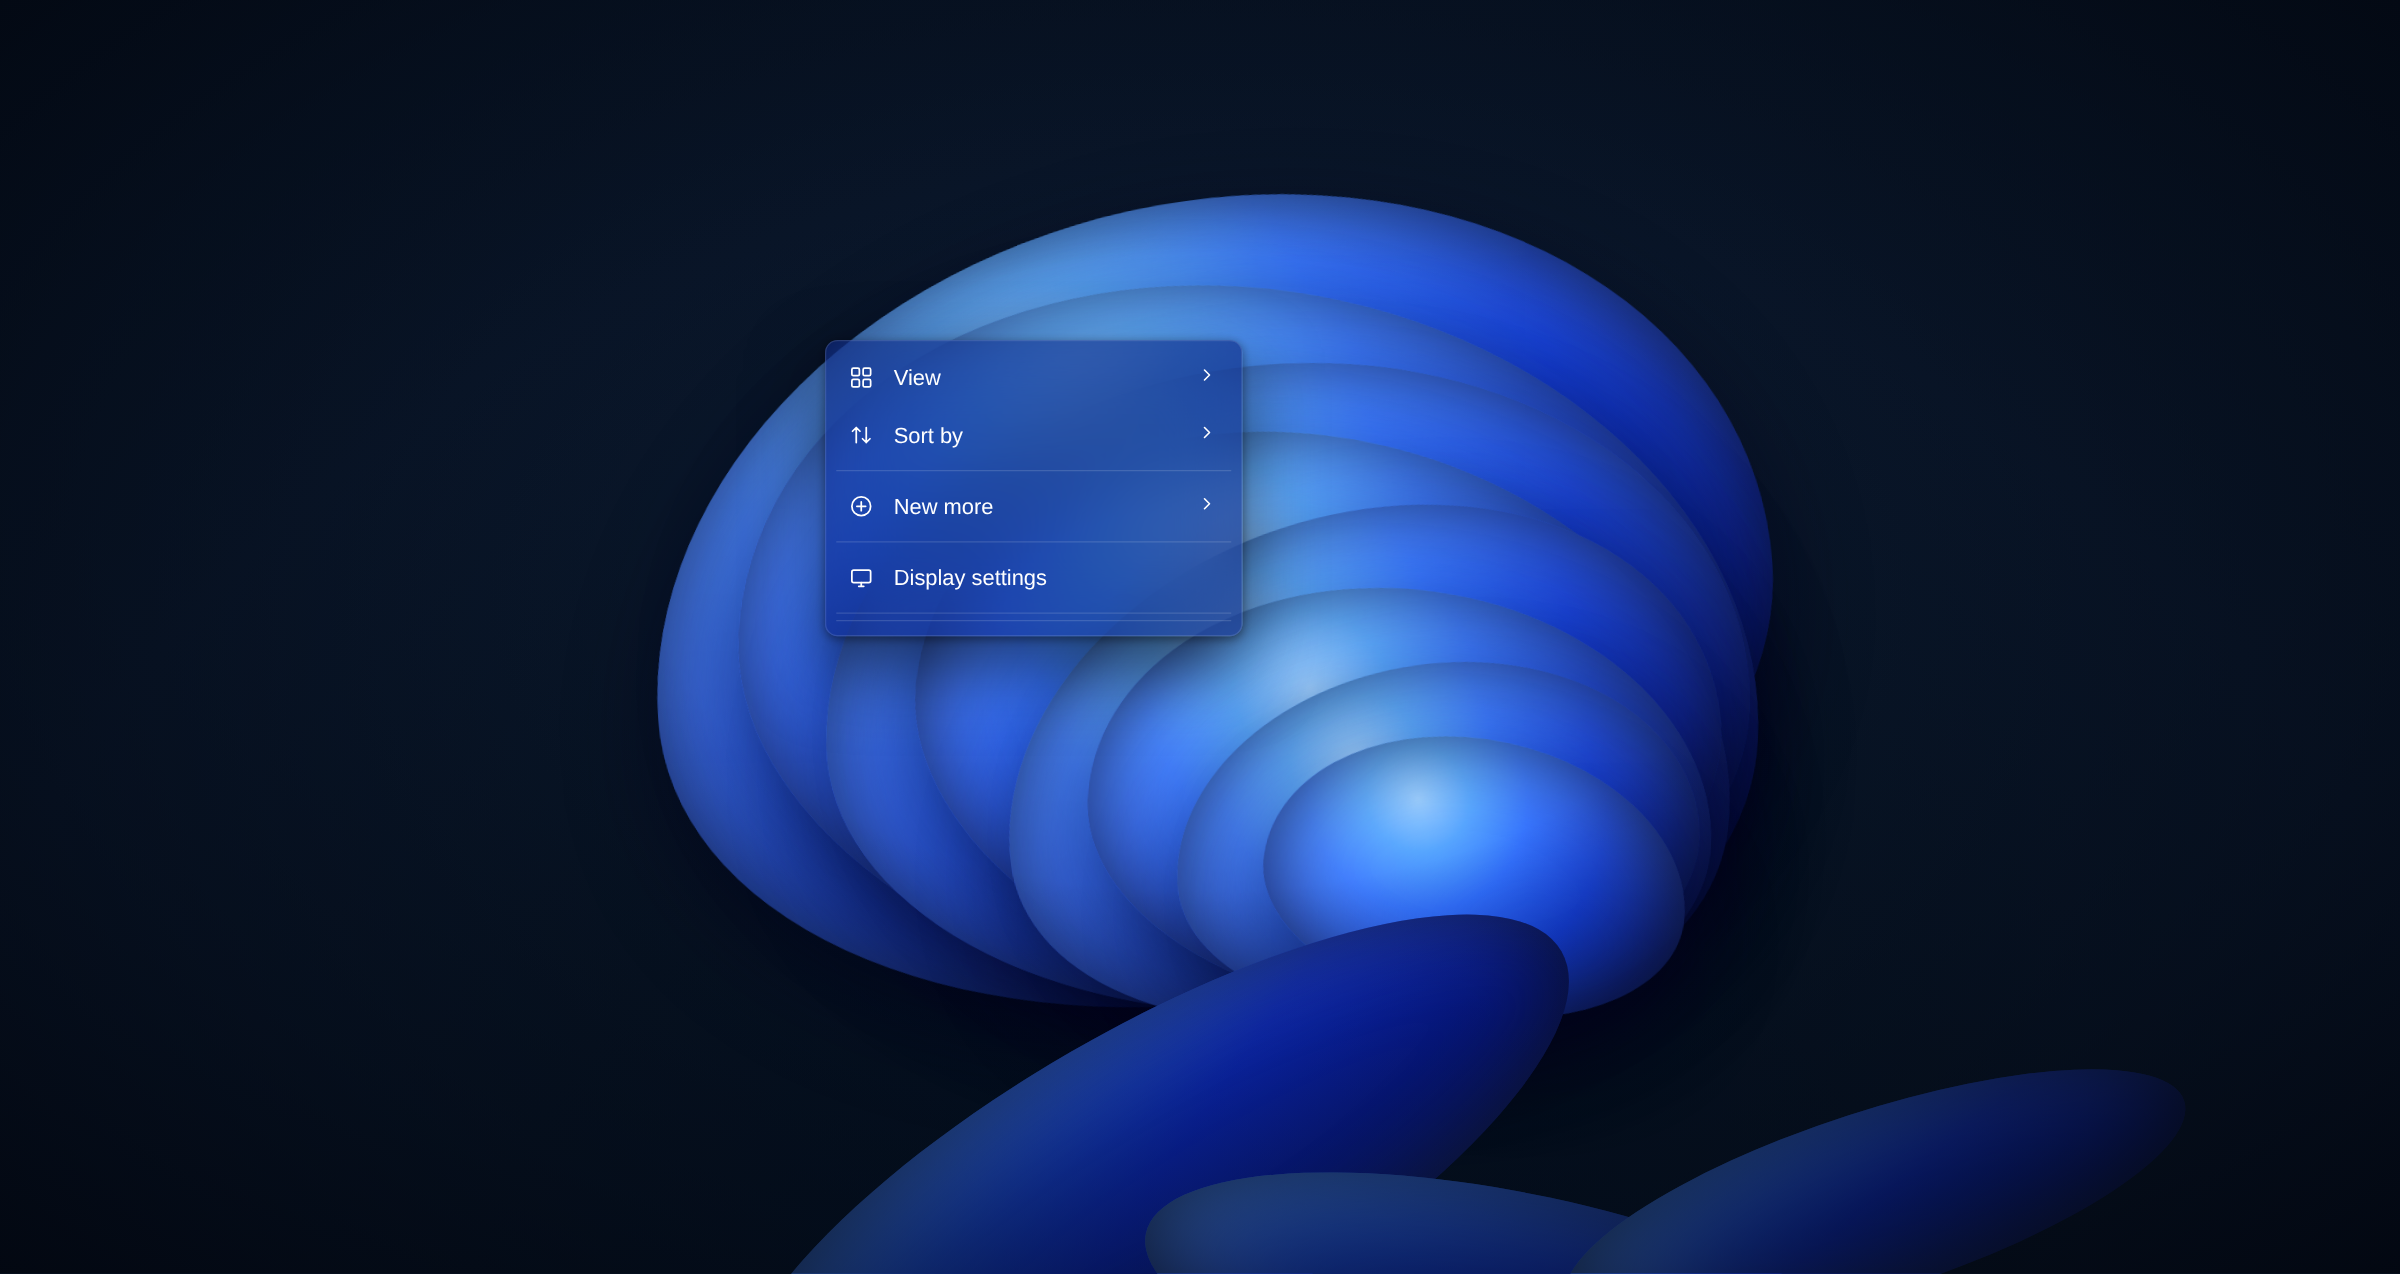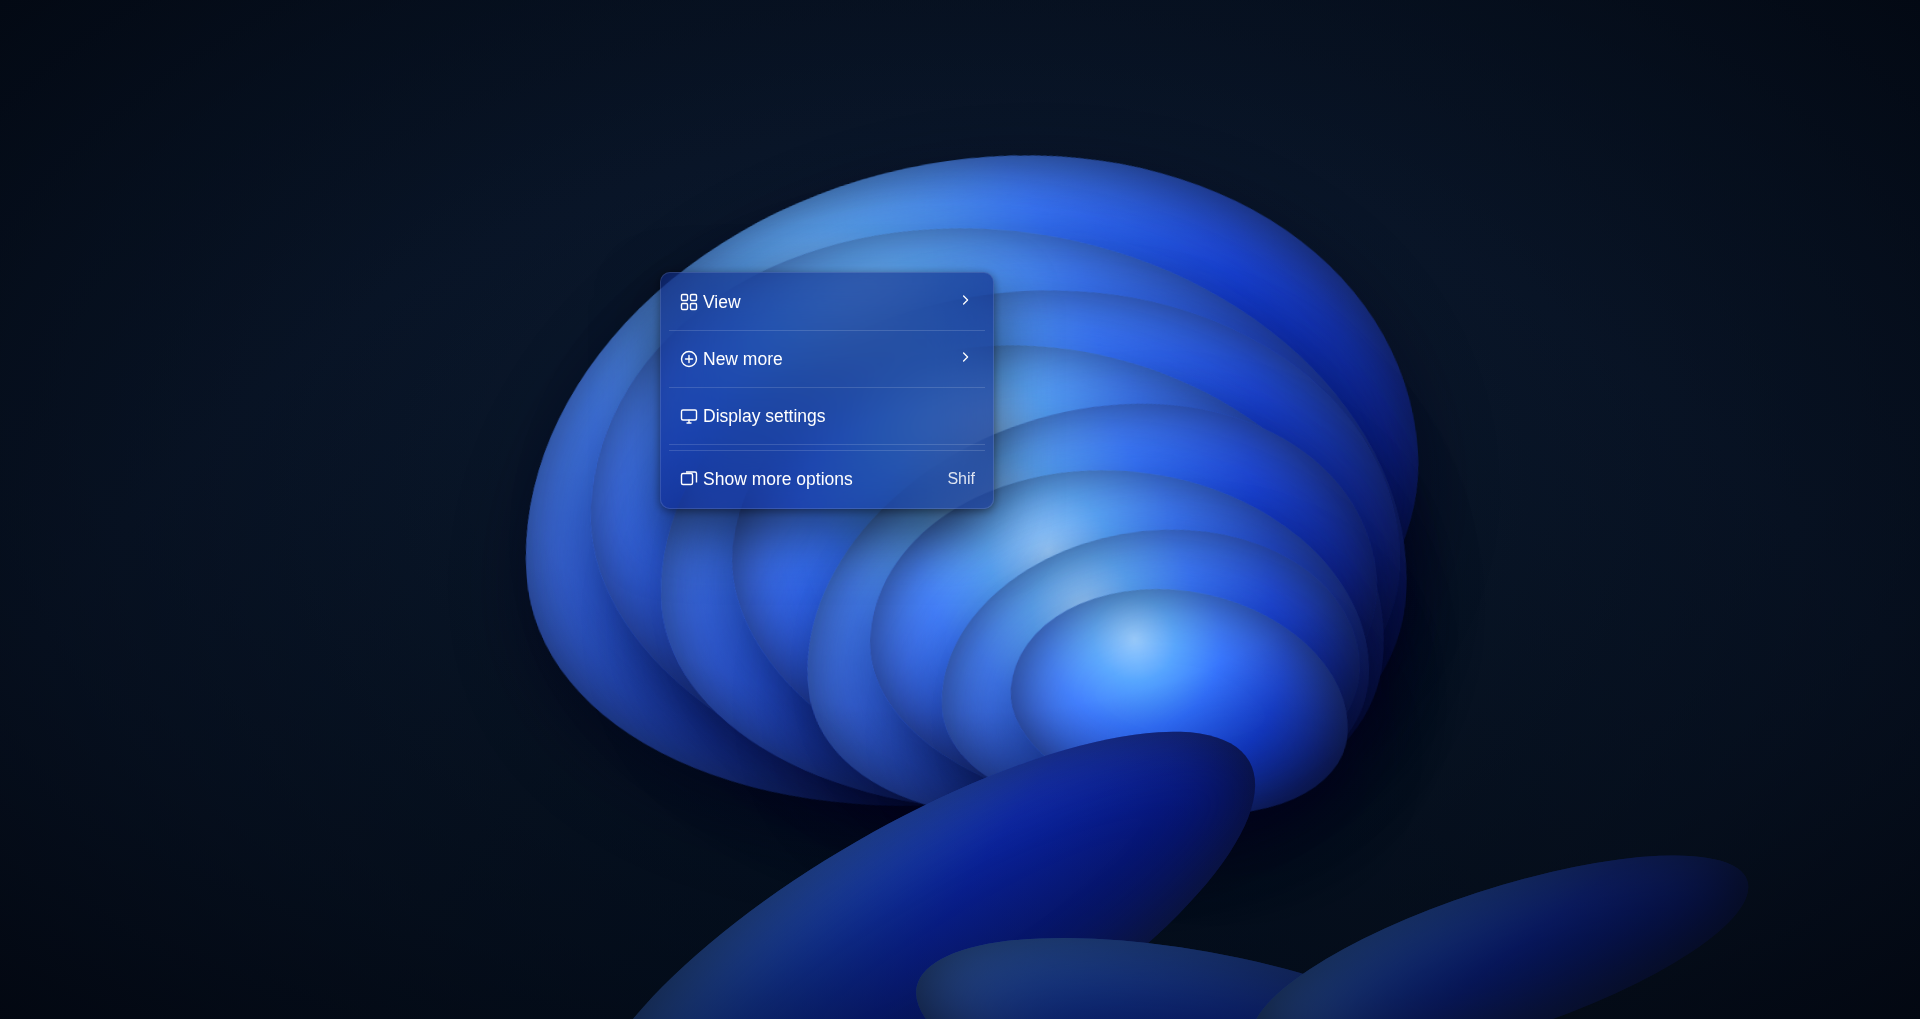--- a/index.html
+++ b/index.html
@@ -87,21 +87,21 @@
     border: 1px solid rgba(255,255,255,0.12);
     box-shadow: 0 24px 60px rgba(0,0,0,0.55), 0 2px 8px rgba(0,0,0,0.4);
     padding: 6px;
     color: #ffffff;
     font-size: 17.5px;
     font-weight: 400;
   }
   .menu-item {
     display: flex;
     align-items: center;
-    gap: 4px;
+    gap: 16px;
     height: 46px;
     padding: 0 12px;
     border-radius: 6px;
     cursor: default;
     user-select: none;
   }
   .menu-icon {
     width: 20px;
     height: 20px;
     flex: 0 0 20px;
@@ -177,20 +177,33 @@
         </svg>
     </span>
     <span class="menu-label">View</span>
     <span class="menu-chevron">
       <svg viewBox="0 0 12 20" width="10" height="16">
           <path d="M3 5l5 5-5 5" stroke="#fff" fill="none" stroke-width="1.6" stroke-linecap="round" stroke-linejoin="round"></path>
         </svg>
     </span>
   </div>
 
+  <div class="menu-item">
+    <span class="menu-icon">
+      <svg viewBox="0 0 20 20">
+          <path d="M6 4v12M6 4l-3 3M6 4l3 3M14 16V4M14 16l-3-3M14 16l3-3" stroke-linecap="round" stroke-linejoin="round"></path>
+        </svg>
+    </span>
+    <span class="menu-label">Sort by</span>
+    <span class="menu-chevron">
+      <svg viewBox="0 0 12 20" width="10" height="16">
+          <path d="M3 5l5 5-5 5" stroke="#fff" fill="none" stroke-width="1.6" stroke-linecap="round" stroke-linejoin="round"></path>
+        </svg>
+    </span>
+  </div>
 
 
   <div class="menu-sep"></div>
 
   <div class="menu-item">
     <span class="menu-icon">
       <svg viewBox="0 0 20 20">
           <circle cx="10" cy="10" r="7.5"></circle>
           <path d="M10 6.5v7M6.5 10h7" stroke-linecap="round"></path>
         </svg>
@@ -214,24 +227,14 @@
     </span>
     <span class="menu-label">Display settings</span>
   </div>
 
 
   <div class="menu-sep"></div>
 
 
   <div class="menu-sep"></div>
 
-  <div class="menu-item">
-    <span class="menu-icon">
-      <svg viewBox="0 0 20 20">
-          <rect x="2.5" y="4.5" width="11" height="11" rx="1.5"></rect>
-          <path d="M7 3h9a1.5 1.5 0 0 1 1.5 1.5v9"></path>
-        </svg>
-    </span>
-    <span class="menu-label">Show more options</span>
-    <span class="menu-accel">Shif</span>
-  </div>
 
 </div>
 
 </body></html>

